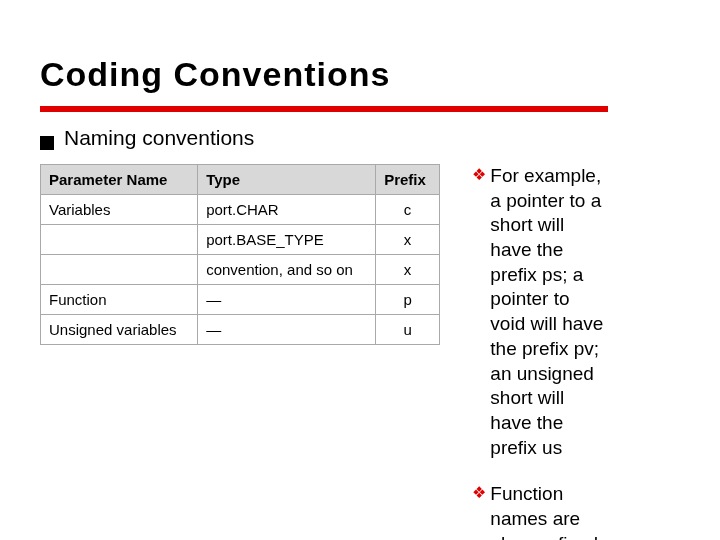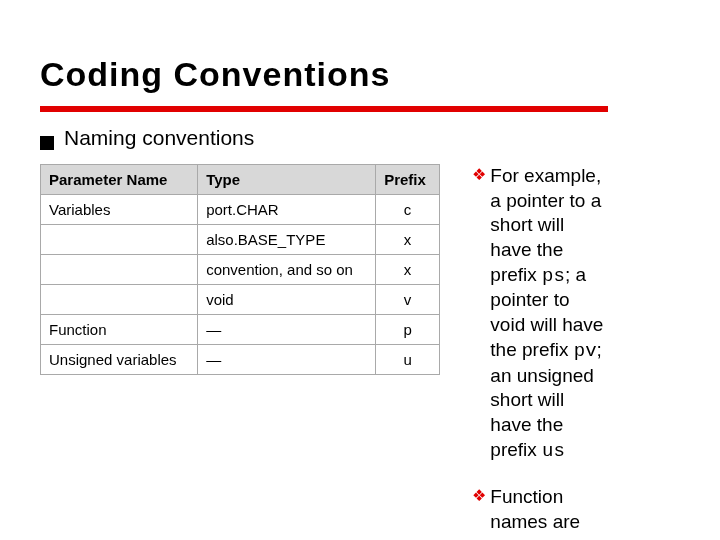--- a/index.html
+++ b/index.html
@@ -82,21 +82,21 @@
     color: #e10000;
     font-size: 16px;
     margin-right: 4px;
     line-height: 1.4;
     flex: 0 0 auto;
   }
   .note-body {
     flex: 1;
   }
   code {
-    font-family: Liberation Mono, monospace;
+    font-family: Liberation Sans, sans-serif;
     font-size: 19px;
   }
 </style>
 </head>
 <body>
 
 <div class="slide">
 
   <h1 class="title">Coding Conventions</h1>
   <div class="rule"></div>
@@ -118,32 +118,27 @@
           </tr>
         </thead>
         <tbody>
           <tr>
             <td>Variables</td>
             <td>port.CHAR</td>
             <td class="prefix">c</td>
           </tr>
           <tr>
             <td></td>
-            <td>also.BASE_TYPE</td>
+            <td>port.BASE_TYPE</td>
             <td class="prefix">x</td>
           </tr>
           <tr>
             <td></td>
             <td>convention, and so on</td>
             <td class="prefix">x</td>
-          </tr>
-          <tr>
-            <td></td>
-            <td>void</td>
-            <td class="prefix">v</td>
           </tr>
           <tr>
             <td>Function</td>
             <td>—</td>
             <td class="prefix">p</td>
           </tr>
           <tr>
             <td>Unsigned variables</td>
             <td>—</td>
             <td class="prefix">u</td>

